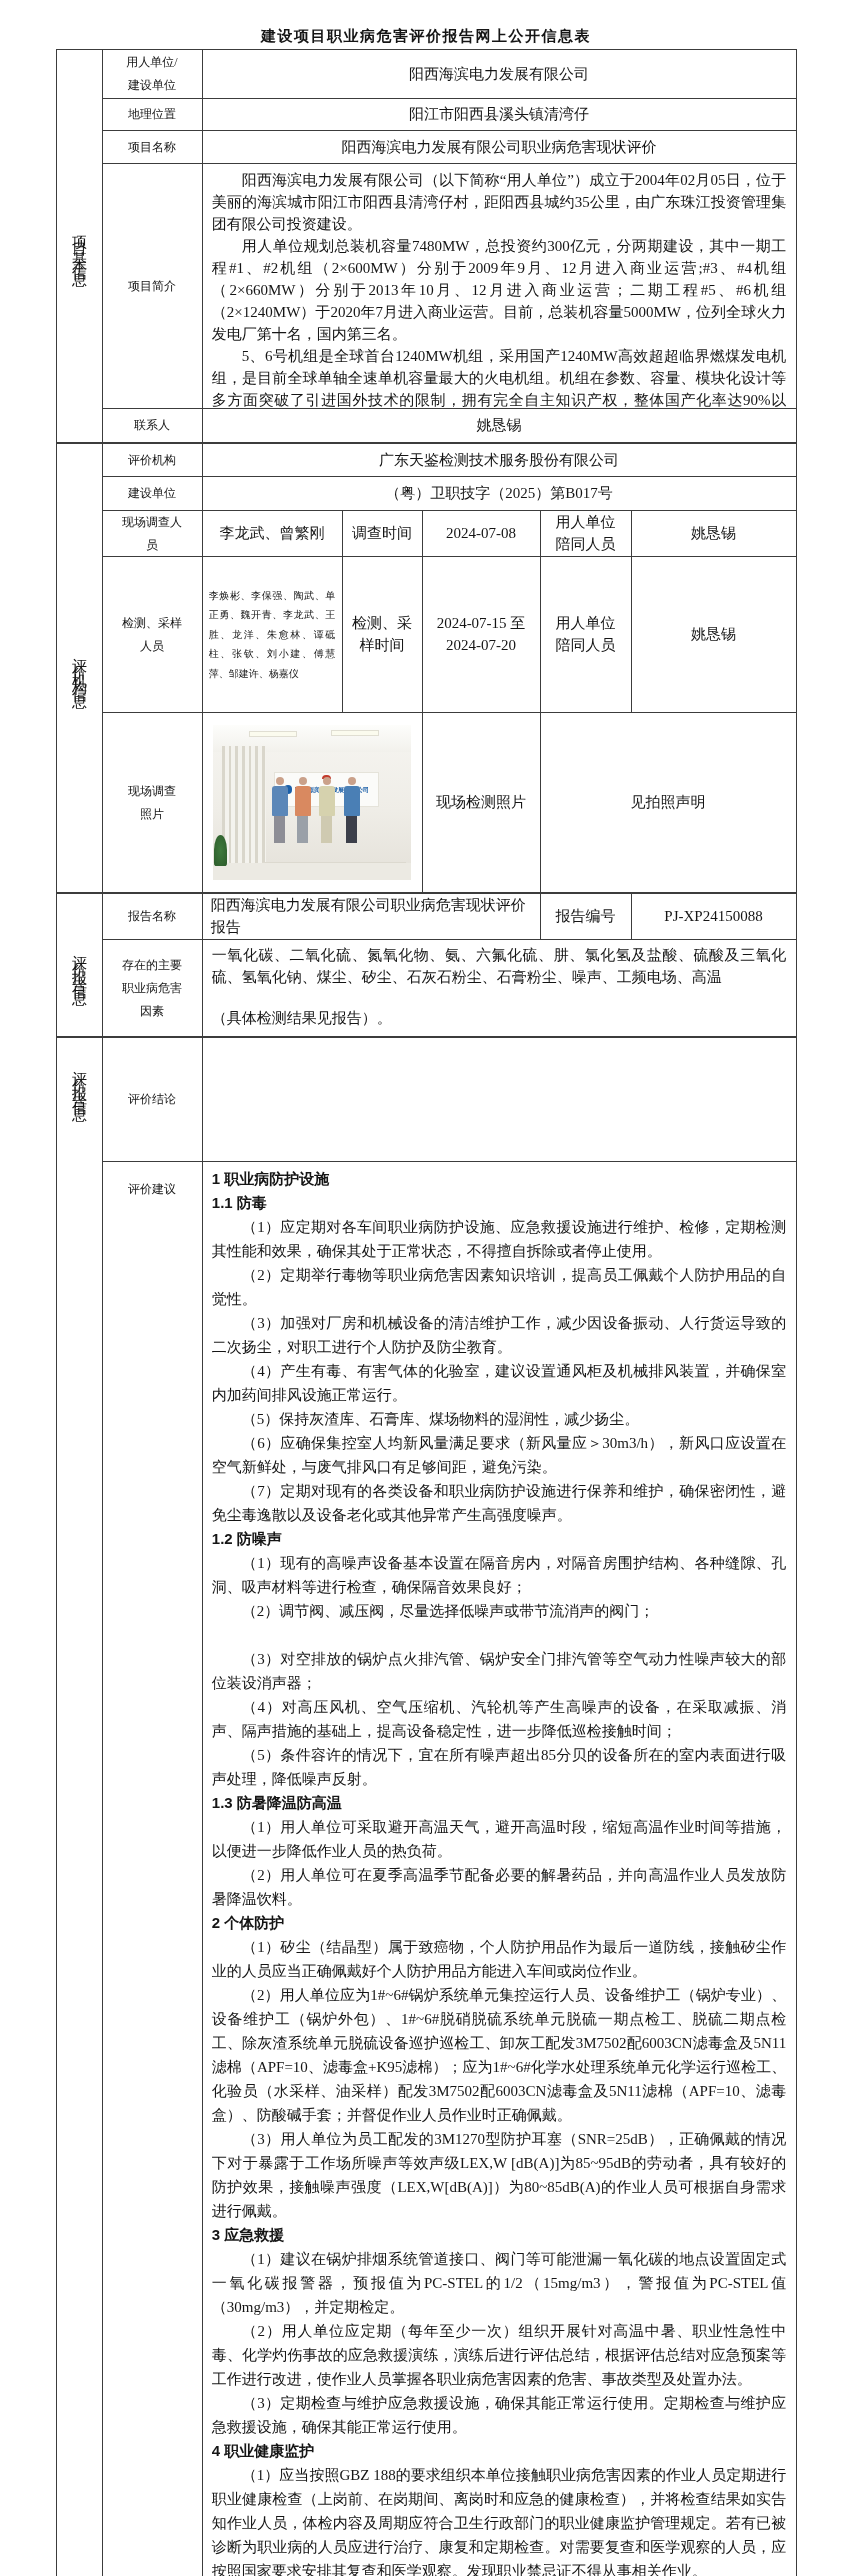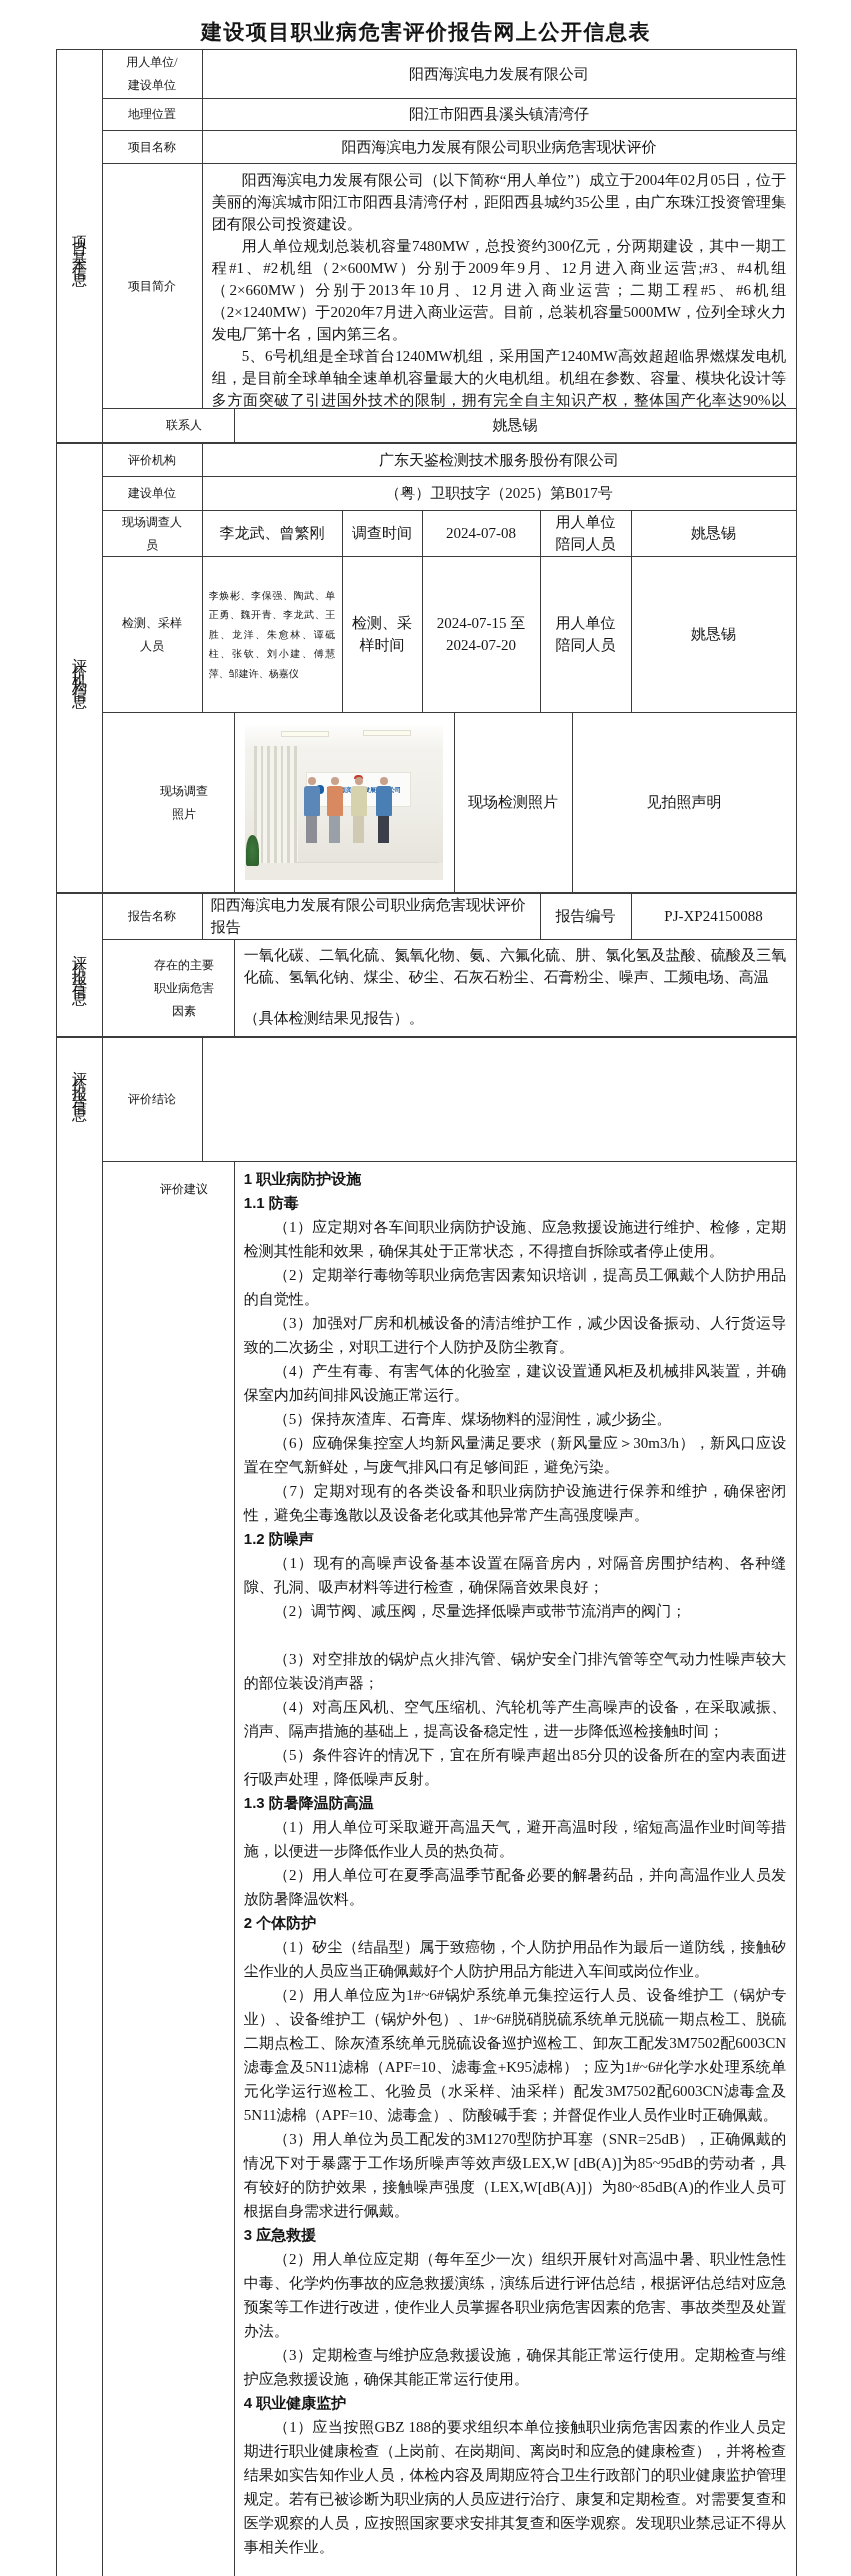--- a/index.html
+++ b/index.html
@@ -1,30 +1,30 @@
 <!DOCTYPE html>
 <html style="font-size:8.2px"><head>
 <meta charset="utf-8">
 <style>
   :root{ --bc:#3c3c3c; --ink:#151515; }
   html,body{margin:0;padding:0;background:#ffffff;}
   body{width:852px;font-family:"Liberation Serif","DejaVu Serif",serif;color:var(--ink);}
   .page{width:852px;height:3329px;background:#fff;overflow:hidden;}
   .doc-title{height:49px;display:flex;align-items:flex-end;justify-content:center;
-    font-size:21px;font-weight:bold;letter-spacing:1.5px;padding-bottom:3.1px;box-sizing:border-box;}
+    font-size:15px;font-weight:bold;letter-spacing:1.5px;padding-bottom:3.1px;box-sizing:border-box;}
   .sheet{width:739px;margin:0 auto;border:1.5px solid var(--bc);}
   .band{display:flex;border-bottom:2.6px double var(--bc);}
   .band:last-child{border-bottom:none;}
   .vcell{flex:0 0 46px;width:46px;border-right:1px solid var(--bc);display:flex;
     align-items:center;justify-content:center;box-sizing:border-box;}
   .vcell.top{align-items:flex-start;padding-top:20.6px;}
   .vcell span{writing-mode:vertical-lr;text-orientation:upright;font-size:15px;letter-spacing:7.2px;}
   .rows{flex:1;display:flex;flex-direction:column;min-width:0;}
   .row{display:flex;border-bottom:1px solid var(--bc);box-sizing:border-box;min-width:0;}
-  .row:last-child{border-bottom:none;margin-left:32px;}
+  .row:last-child{border-bottom:none;}
   .lbl{flex:0 0 100px;width:100px;border-right:1px solid var(--bc);display:flex;align-items:center;
     justify-content:center;font-size:12px;text-align:center;white-space:pre-line;
     padding:3.1px;box-sizing:border-box;line-height:23px;}
   .lbl.top{align-items:flex-start;padding-top:15.5px;}
   .val{flex:1;display:flex;align-items:center;justify-content:center;font-size:15px;
     padding:3.1px 8.2px;box-sizing:border-box;min-width:0;}
   .cell{border-right:1px solid var(--bc);box-sizing:border-box;display:flex;align-items:center;
     justify-content:center;font-size:15px;padding:3.1px;text-align:center;white-space:pre-line;line-height:21.6px;min-width:0;}
   .cell.end{border-right:none;}
   .textblock{display:block;font-size:15px;line-height:22px;text-align:justify;
@@ -223,20 +223,21 @@
               <p class="para">（4）对高压风机、空气压缩机、汽轮机等产生高噪声的设备，在采取减振、消声、隔声措施的基础上，提高设备稳定性，进一步降低巡检接触时间；</p>
               <p class="para">（5）条件容许的情况下，宜在所有噪声超出85分贝的设备所在的室内表面进行吸声处理，降低噪声反射。</p>
               <p class="hd">1.3 防暑降温防高温</p>
               <p class="para">（1）用人单位可采取避开高温天气，避开高温时段，缩短高温作业时间等措施，以便进一步降低作业人员的热负荷。</p>
               <p class="para">（2）用人单位可在夏季高温季节配备必要的解暑药品，并向高温作业人员发放防暑降温饮料。</p>
               <p class="hd">2 个体防护</p>
               <p class="para">（1）矽尘（结晶型）属于致癌物，个人防护用品作为最后一道防线，接触矽尘作业的人员应当正确佩戴好个人防护用品方能进入车间或岗位作业。</p>
               <p class="para">（2）用人单位应为1#~6#锅炉系统单元集控运行人员、设备维护工（锅炉专业）、设备维护工（锅炉外包）、1#~6#脱硝脱硫系统单元脱硫一期点检工、脱硫二期点检工、除灰渣系统单元脱硫设备巡护巡检工、卸灰工配发3M7502配6003CN滤毒盒及5N11滤棉（APF=10、滤毒盒+K95滤棉）；应为1#~6#化学水处理系统单元化学运行巡检工、化验员（水采样、油采样）配发3M7502配6003CN滤毒盒及5N11滤棉（APF=10、滤毒盒）、防酸碱手套；并督促作业人员作业时正确佩戴。</p>
               <p class="para">（3）用人单位为员工配发的3M1270型防护耳塞（SNR=25dB），正确佩戴的情况下对于暴露于工作场所噪声等效声级LEX,W [dB(A)]为85~95dB的劳动者，具有较好的防护效果，接触噪声强度（LEX,W[dB(A)]）为80~85dB(A)的作业人员可根据自身需求进行佩戴。</p>
               <p class="hd">3 应急救援</p>
+              <p class="para">（1）建议在锅炉排烟系统管道接口、阀门等可能泄漏一氧化碳的地点设置固定式一氧化碳报警器，预报值为PC-STEL的1/2（15mg/m3），警报值为PC-STEL值（30mg/m3），并定期检定。</p>
               <p class="para">（2）用人单位应定期（每年至少一次）组织开展针对高温中暑、职业性急性中毒、化学灼伤事故的应急救援演练，演练后进行评估总结，根据评估总结对应急预案等工作进行改进，使作业人员掌握各职业病危害因素的危害、事故类型及处置办法。</p>
               <p class="para">（3）定期检查与维护应急救援设施，确保其能正常运行使用。定期检查与维护应急救援设施，确保其能正常运行使用。</p>
               <p class="hd">4 职业健康监护</p>
               <p class="para">（1）应当按照GBZ 188的要求组织本单位接触职业病危害因素的作业人员定期进行职业健康检查（上岗前、在岗期间、离岗时和应急的健康检查），并将检查结果如实告知作业人员，体检内容及周期应符合卫生行政部门的职业健康监护管理规定。若有已被诊断为职业病的人员应进行治疗、康复和定期检查。对需要复查和医学观察的人员，应按照国家要求安排其复查和医学观察。发现职业禁忌证不得从事相关作业。</p>
             </div>
         </div>
       </div>
     </div>
 
   </div>

